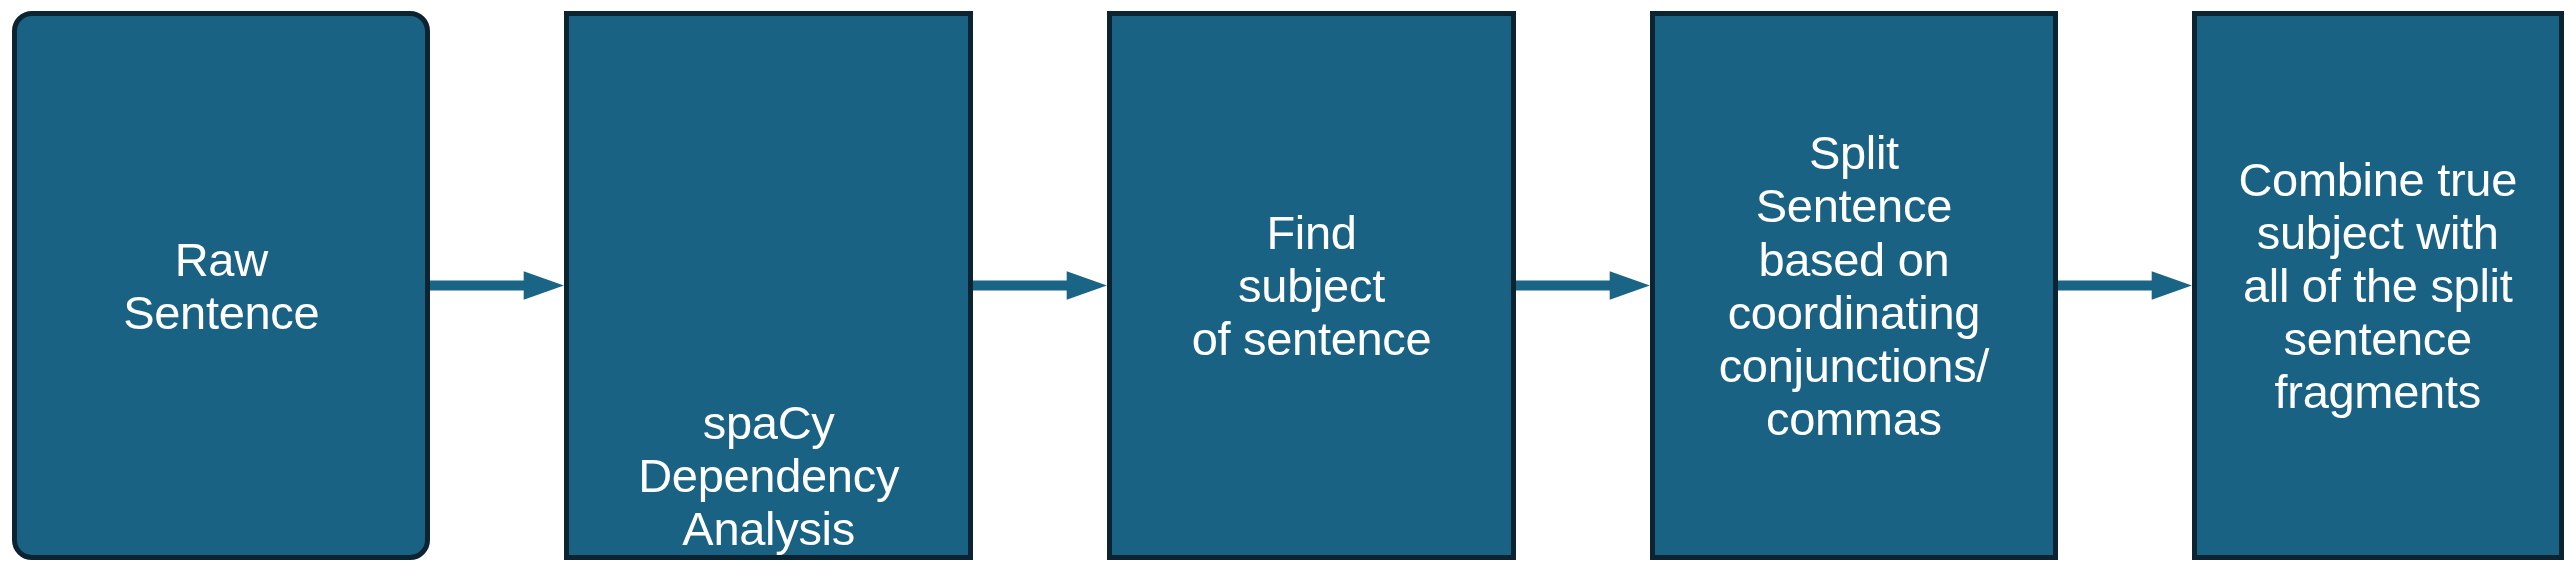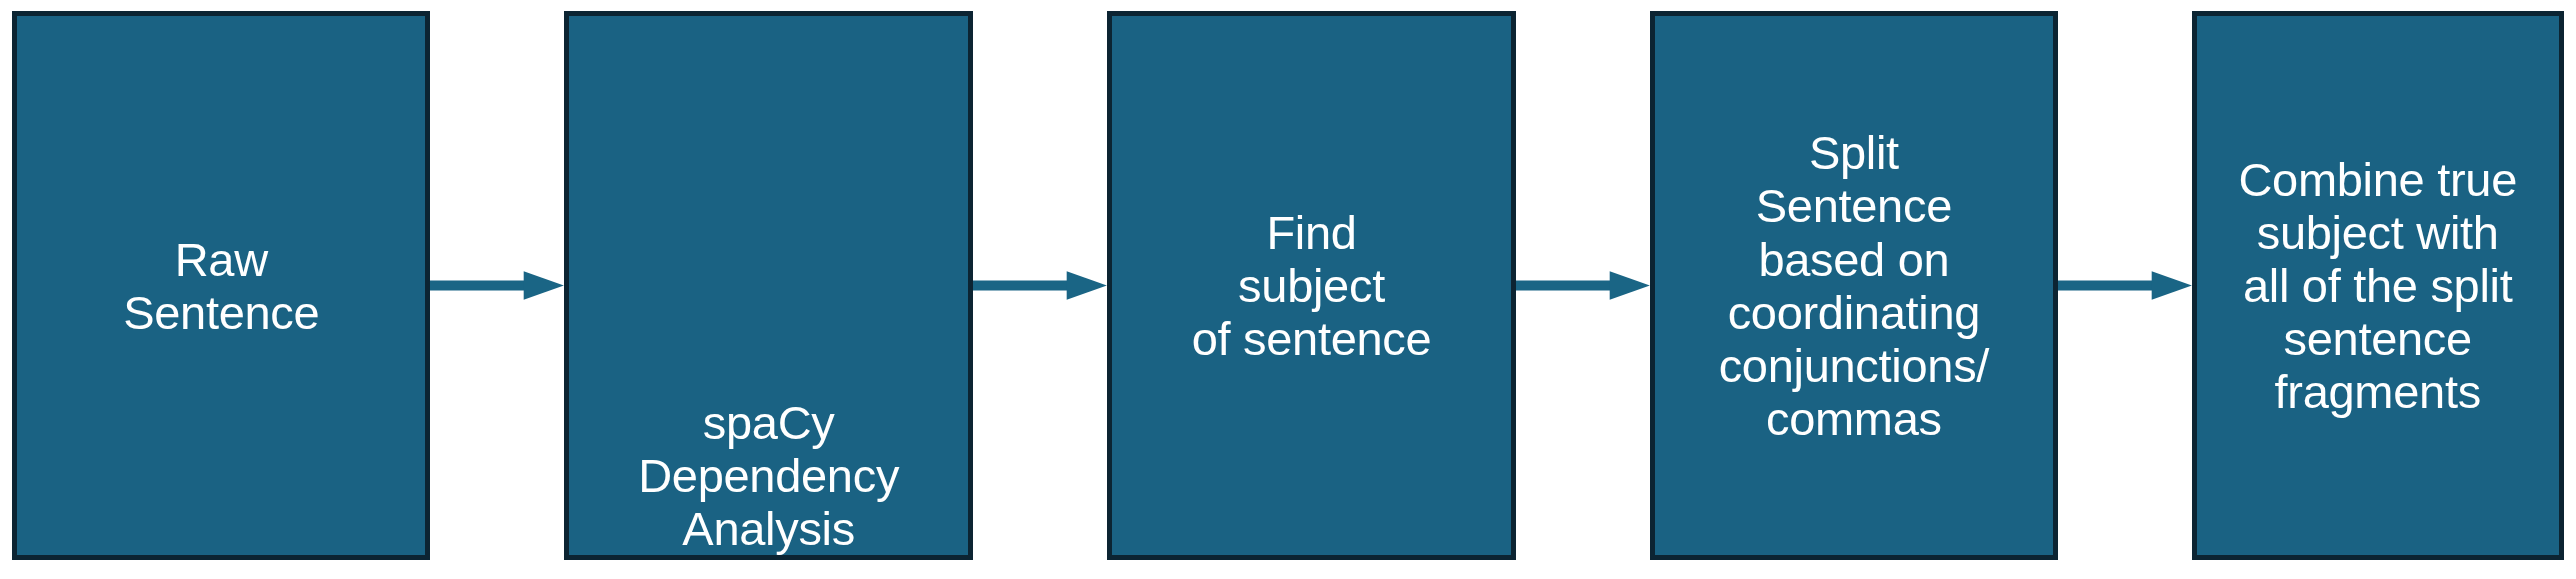--- a/index.html
+++ b/index.html
@@ -46,21 +46,21 @@
     color: #ffffff;
     font-family: "Liberation Sans", sans-serif;
     font-size: 47px;
     line-height: 1.13;
     letter-spacing: -0.3px;
     font-weight: 400;
     white-space: pre-line;
     padding: 0 6.2px;
     text-align: center;
   }
-  .node-1 { width: 418px; }
+  .node-1 { width: 418px; border-radius: 20px; }
   .node-2 { width: 409px; align-items: flex-end; }
   .node-3 { width: 409px; }
   .node-4 { width: 408px; }
   .node-5 { width: 372px; }
 
   .connector {
     position: relative;
     flex: 1 1 auto;
     display: flex;
     align-items: center;

